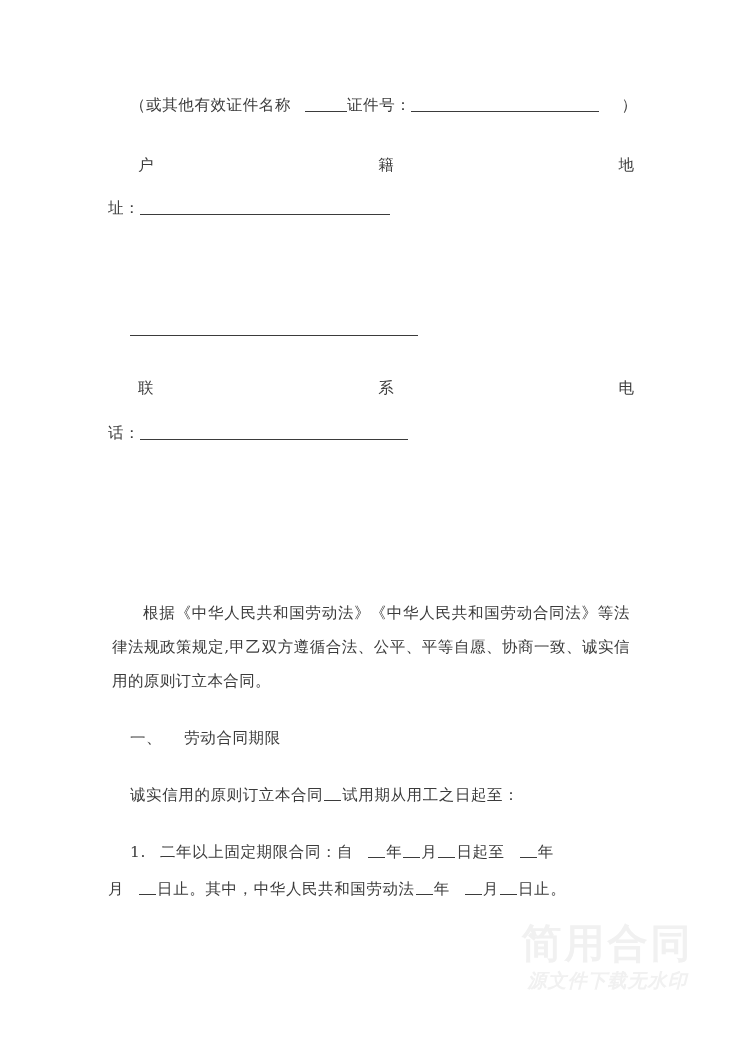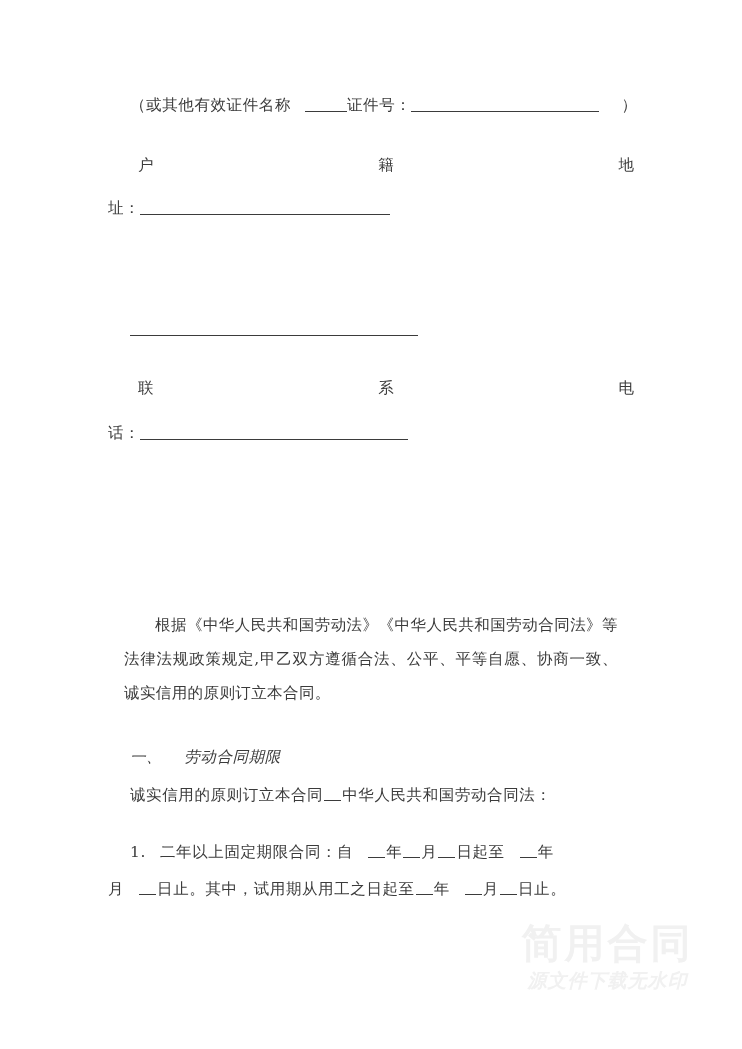--- a/index.html
+++ b/index.html
@@ -147,43 +147,43 @@
       <span class="ch">电</span>
     </div>
   </div>
   <div class="blk" style="left:108px; top:424px;">
     <div class="line">
       <span>话：</span><span class="blank u-phone"></span>
     </div>
   </div>
 
   <div class="blk" style="left:108px; top:592px;">
-    <p class="para indent" style="margin:16px;">根据《中华人民共和国劳动法》《中华人民共和国劳动合同法》等法律法规政策规定,甲乙双方遵循合法、公平、平等自愿、协商一致、诚实信用的原则订立本合同。</p>
+    <p class="para indent" style="margin:4px;">根据《中华人民共和国劳动法》《中华人民共和国劳动合同法》等法律法规政策规定,甲乙双方遵循合法、公平、平等自愿、协商一致、诚实信用的原则订立本合同。</p>
   </div>
 
-  <div class="blk" style="left:108px; top:750px;font-style:italic;">
+  <div class="blk" style="left:108px; top:731px;">
     <div class="line">
       <span class="gap-md"></span><span>一、</span><span class="gap-md"></span><span>劳动合同期限</span>
     </div>
   </div>
 
   <div class="blk" style="left:108px; top:786px;">
     <div class="line">
-      <span class="gap-md"></span><span>诚实信用的原则订立本合同</span><span class="inline-u"></span><span>中华人民共和国劳动合同法：</span>
+      <span class="gap-md"></span><span>诚实信用的原则订立本合同</span><span class="inline-u"></span><span>试用期从用工之日起至：</span>
     </div>
   </div>
 
   <div class="blk" style="left:108px; top:843px;">
     <div class="line">
       <span class="gap-md"></span><span>1.</span><span class="gap-sm"></span><span>二年以上固定期限合同：自</span><span class="gap-sm"></span><span class="inline-u"></span><span>年</span><span class="inline-u"></span><span>月</span><span class="inline-u"></span><span>日起至</span><span class="gap-sm"></span><span class="inline-u"></span><span>年</span>
     </div>
   </div>
   <div class="blk" style="left:108px; top:880px;">
     <div class="line">
-      <span>月</span><span class="gap-sm"></span><span class="inline-u"></span><span>日止。其中，试用期从用工之日起至</span><span class="inline-u"></span><span>年</span><span class="gap-sm"></span><span class="inline-u"></span><span>月</span><span class="inline-u"></span><span>日止。</span>
+      <span>月</span><span class="gap-sm"></span><span class="inline-u"></span><span>日止。其中，中华人民共和国劳动法</span><span class="inline-u"></span><span>年</span><span class="gap-sm"></span><span class="inline-u"></span><span>月</span><span class="inline-u"></span><span>日止。</span>
     </div>
   </div>
 
   <div class="watermark">
     <div class="wm-main">简用合同</div>
     <div class="wm-sub">源文件下载无水印</div>
   </div>
 
 </div>
 

